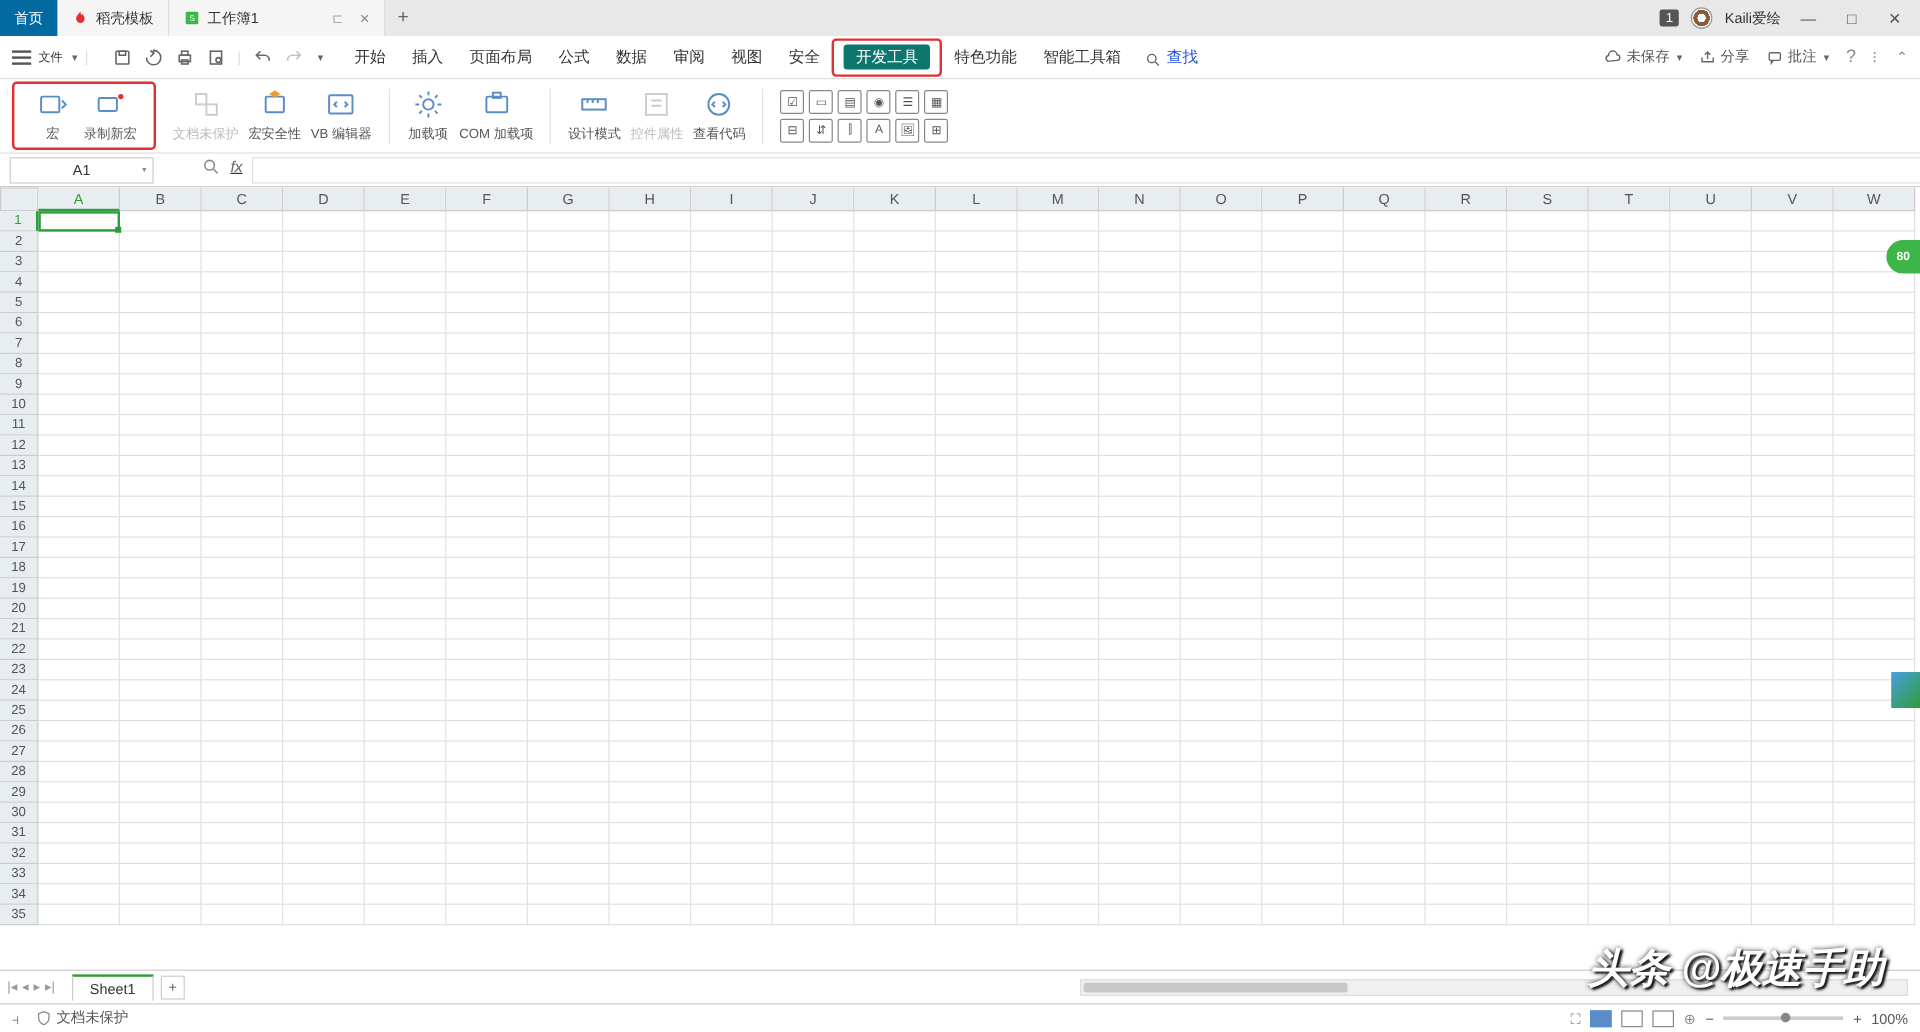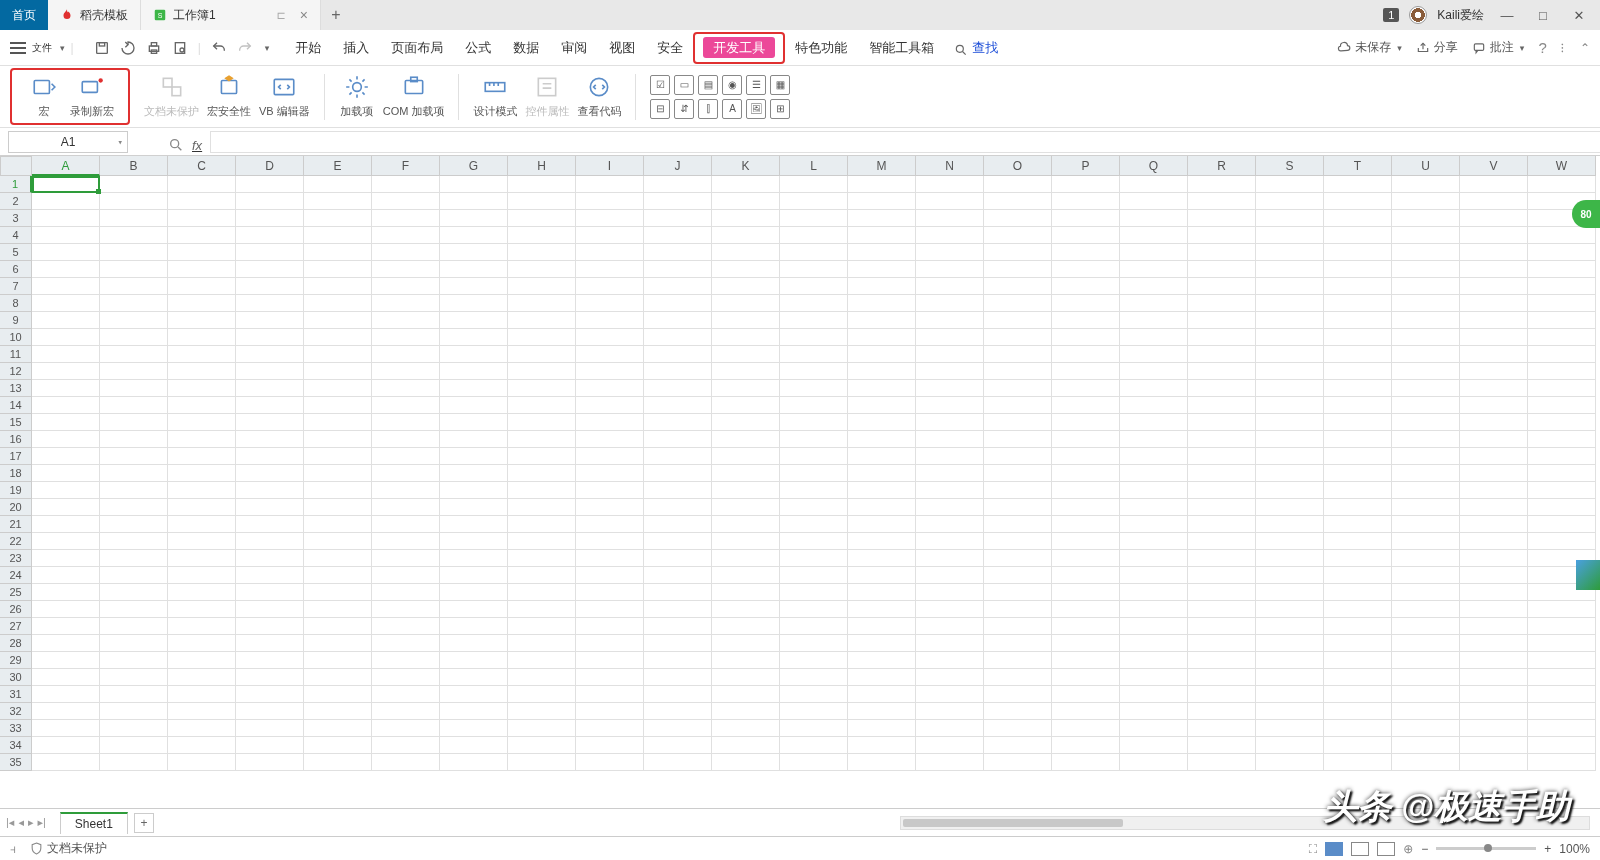--- a/index.html
+++ b/index.html
@@ -22,21 +22,21 @@
 .menubar { height:36px; display:flex; align-items:center; padding:0 10px; border-bottom:1px solid #e0e0e0; gap:2px; position:relative; }
 .menu-left { display:flex; align-items:center; gap:6px; }
 .hamburger { width:16px; height:12px; display:flex; flex-direction:column; justify-content:space-between; }
 .hamburger span { height:2px; background:#555; }
 .file-label { font-size:10px; }
 .dropdown-arrow { font-size:9px; color:#666; margin-left:2px; }
 .qat { display:flex; align-items:center; gap:10px; margin-left:14px; }
 .qat-icon { width:16px; height:16px; color:#666; display:inline-flex; align-items:center; justify-content:center; }
 .menu-tabs { display:flex; align-items:center; gap:18px; margin-left:22px; font-size:13px; color:#333; }
 .menu-tab { padding:4px 2px; cursor:pointer; }
-.menu-tab.dev { background:#ec4899; color:#fff; padding:3px 10px; border-radius:3px; position:relative; }
+.menu-tab.dev { background:#0f766e; color:#fff; padding:3px 10px; border-radius:3px; position:relative; }
 .dev-outline { position:absolute; border:2.5px solid #e03030; border-radius:4px; pointer-events:none; }
 .find-group { display:flex; align-items:flex-end; gap:4px; color:#1d4ed8; }
 .menubar-right { margin-left:auto; display:flex; align-items:center; gap:14px; color:#555; font-size:12px; }
 .menubar-right .grp { display:flex; align-items:center; gap:4px; }
 
 
 .ribbon { height:62px; display:flex; align-items:center; padding:4px 10px; border-bottom:1px solid #e0e0e0; gap:6px; position:relative; }
 .ribbon-group { display:flex; gap:8px; align-items:center; padding:0 8px; }
 .ribbon-sep { width:1px; height:46px; background:#e0e0e0; }
 .ribbon-btn { display:flex; flex-direction:column; align-items:center; gap:4px; font-size:11px; color:#555; min-width:36px; cursor:pointer; }
@@ -44,21 +44,21 @@
 .ribbon-btn .ico { width:26px; height:26px; display:flex; align-items:center; justify-content:center; font-size:20px; color:#5a8cc8; }
 .ribbon-btn.disabled .ico { color:#ccc; }
 .macro-highlight { border:2.5px solid #e03030; border-radius:4px; padding:4px 6px; }
 .control-grid { display:grid; grid-template-columns:repeat(6,20px); grid-template-rows:repeat(2,20px); gap:4px; }
 .ctrl-item { border:1px solid #888; border-radius:2px; display:flex; align-items:center; justify-content:center; font-size:10px; color:#555; }
 
 
 .formulabar { height:28px; display:flex; align-items:center; border-bottom:1px solid #d0d0d0; }
 .namebox { width:120px; height:22px; margin-left:8px; border:1px solid #ccc; display:flex; align-items:center; padding:0 6px; font-family:monospace; font-size:12px; justify-content:center; position:relative; }
 .namebox::after { content:"▾"; position:absolute; right:4px; font-size:9px; color:#888; }
-.fx-area { display:flex; align-items:flex-end; gap:8px; margin-left:40px; flex:1;text-decoration:underline; }
+.fx-area { display:flex; align-items:flex-start; gap:8px; margin-left:40px; flex:1;text-decoration:underline; }
 .fx-icon { color:#666; font-size:13px; font-style:italic; }
 .fx-input { flex:1; height:22px; border:1px solid #e0e0e0; border-right:none; padding:0 6px; }
 
 
 .grid-wrap { position:relative; height:calc(100% - 30px - 36px - 62px - 28px - 28px - 24px); overflow:hidden; }
 .corner { position:absolute; left:0; top:0; width:32px; height:20px; background:#e8edf0; border:1px solid #ccc; }
 .col-headers { position:absolute; left:32px; top:0; right:0; height:20px; display:flex; }
 .col-h { width:68px; background:#e8edf0; border-right:1px solid #ccc; border-bottom:1px solid #ccc; text-align:center; font-size:12px; color:#555; line-height:20px; }
 .col-h.first { border-bottom:2px solid #2e9c3a; color:#2e9c3a; }
 .row-headers { position:absolute; left:0; top:20px; width:32px; bottom:0; }

